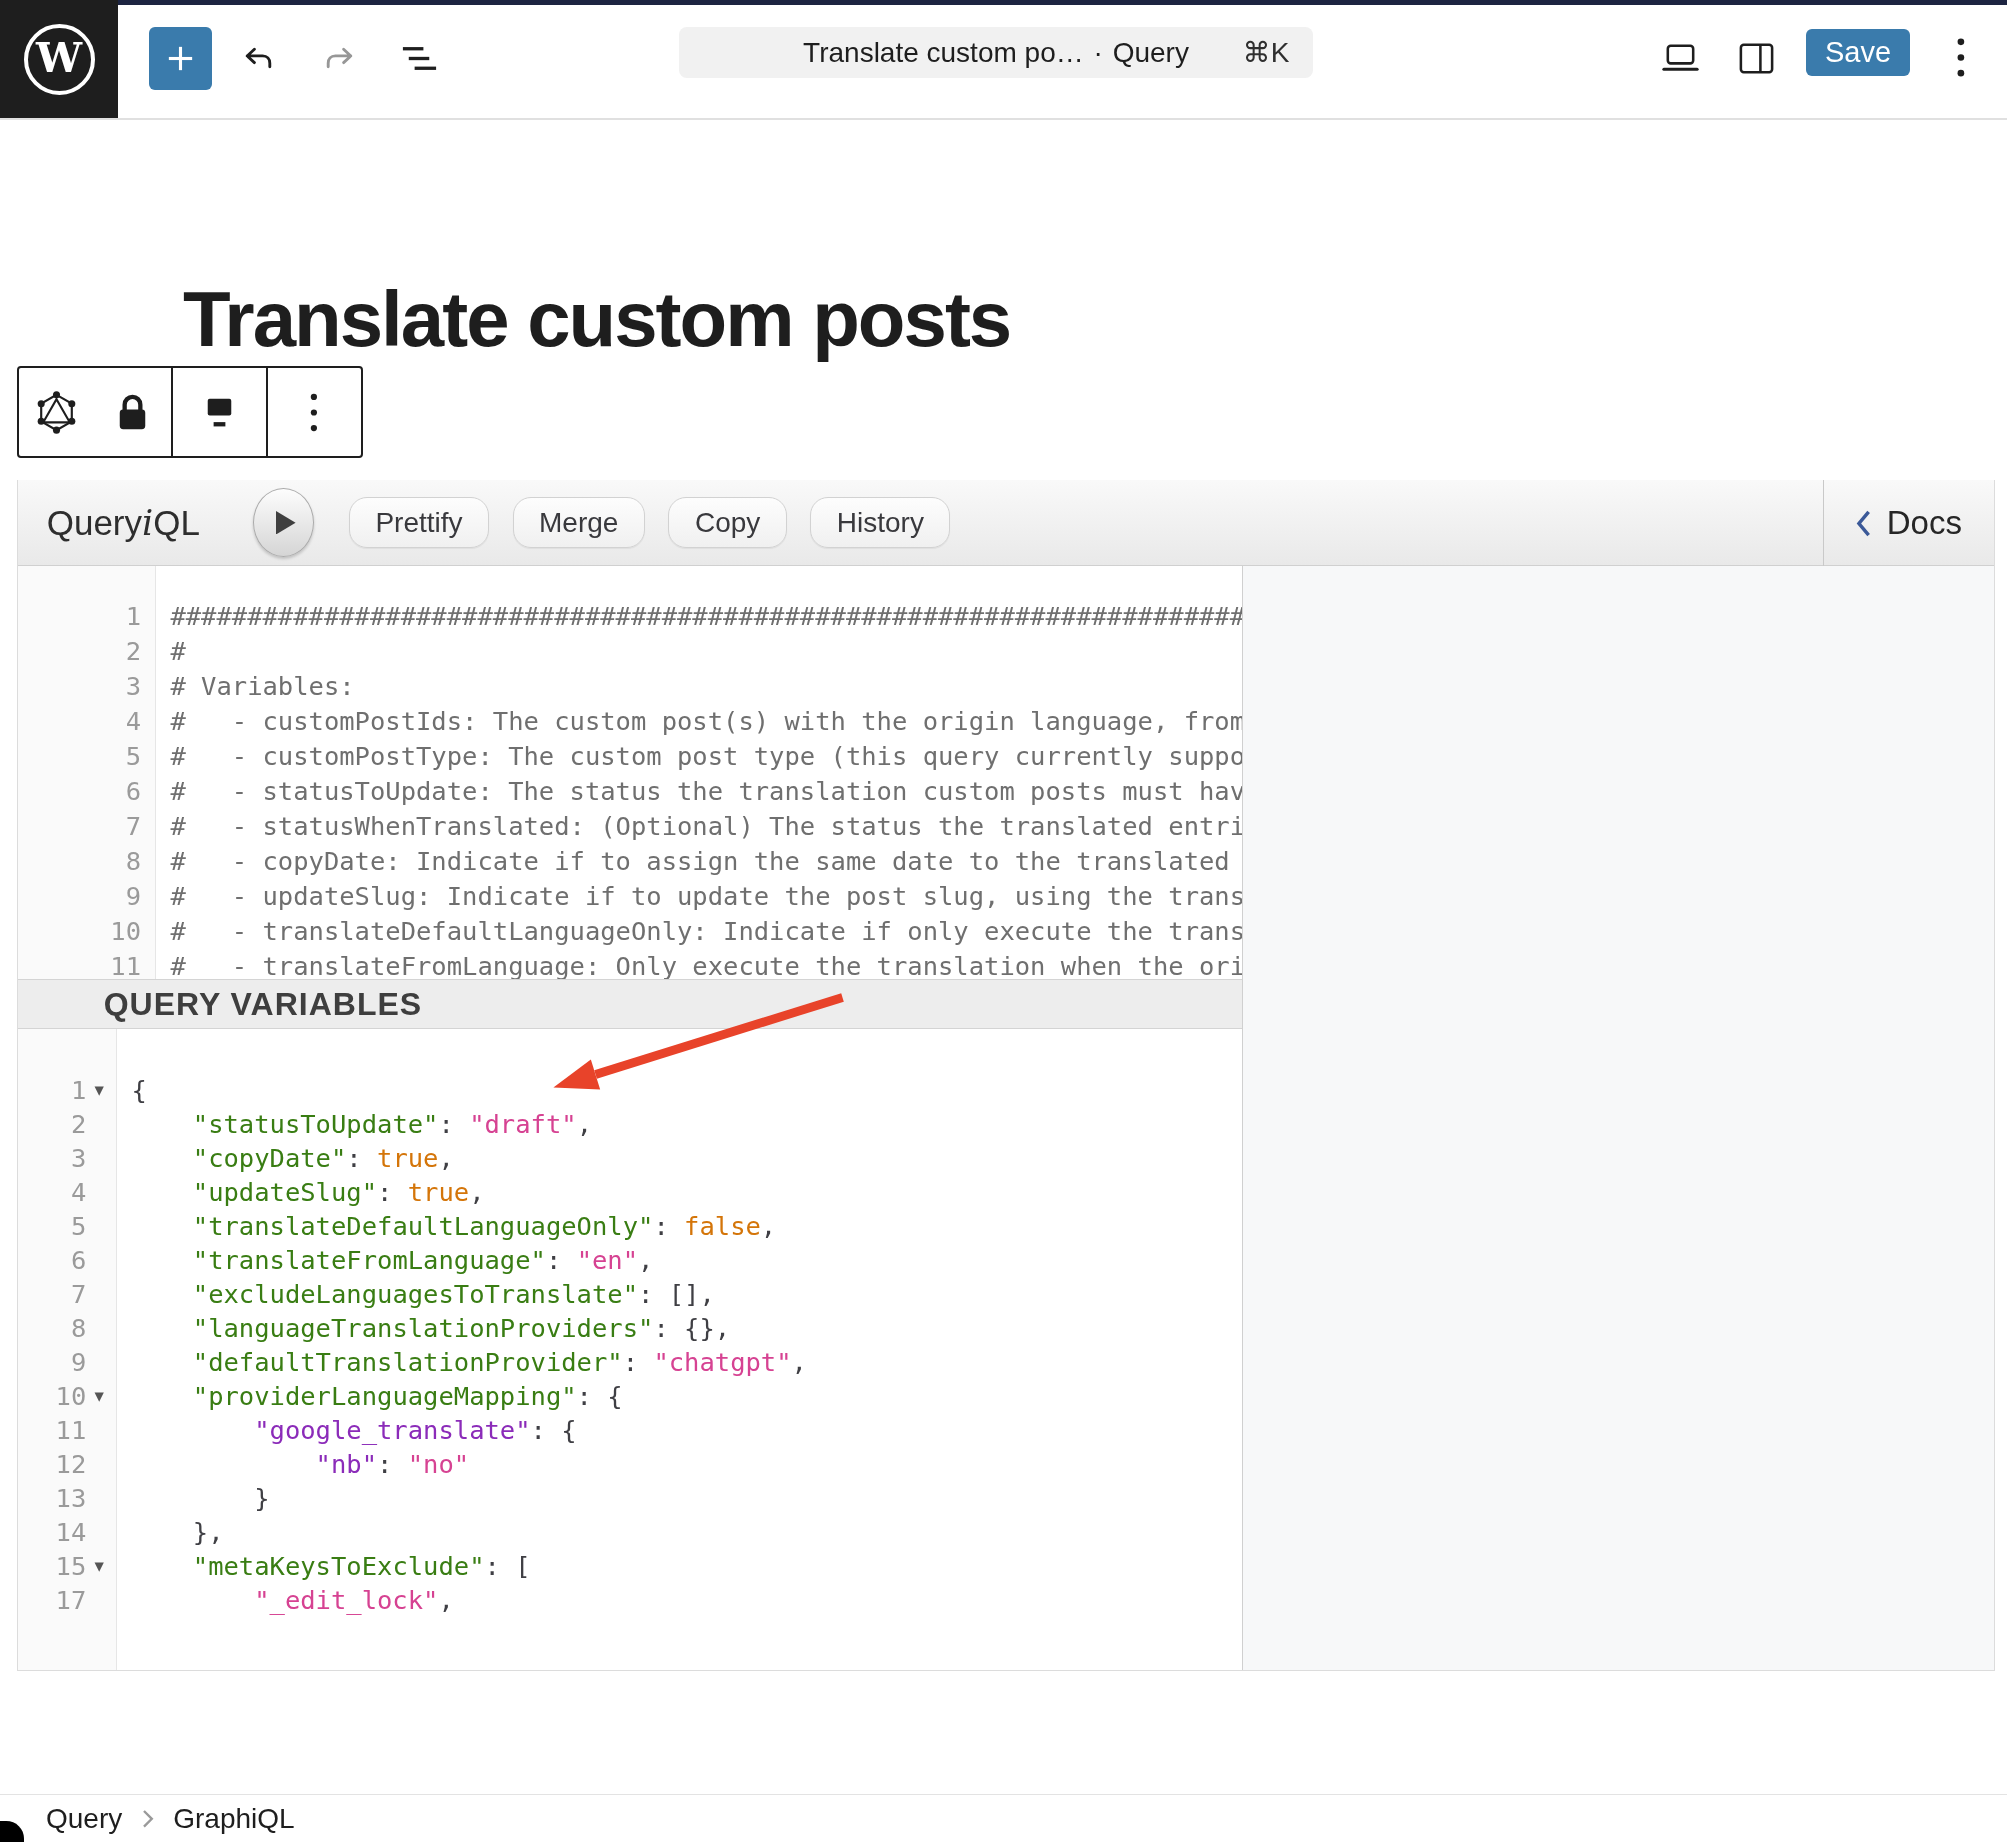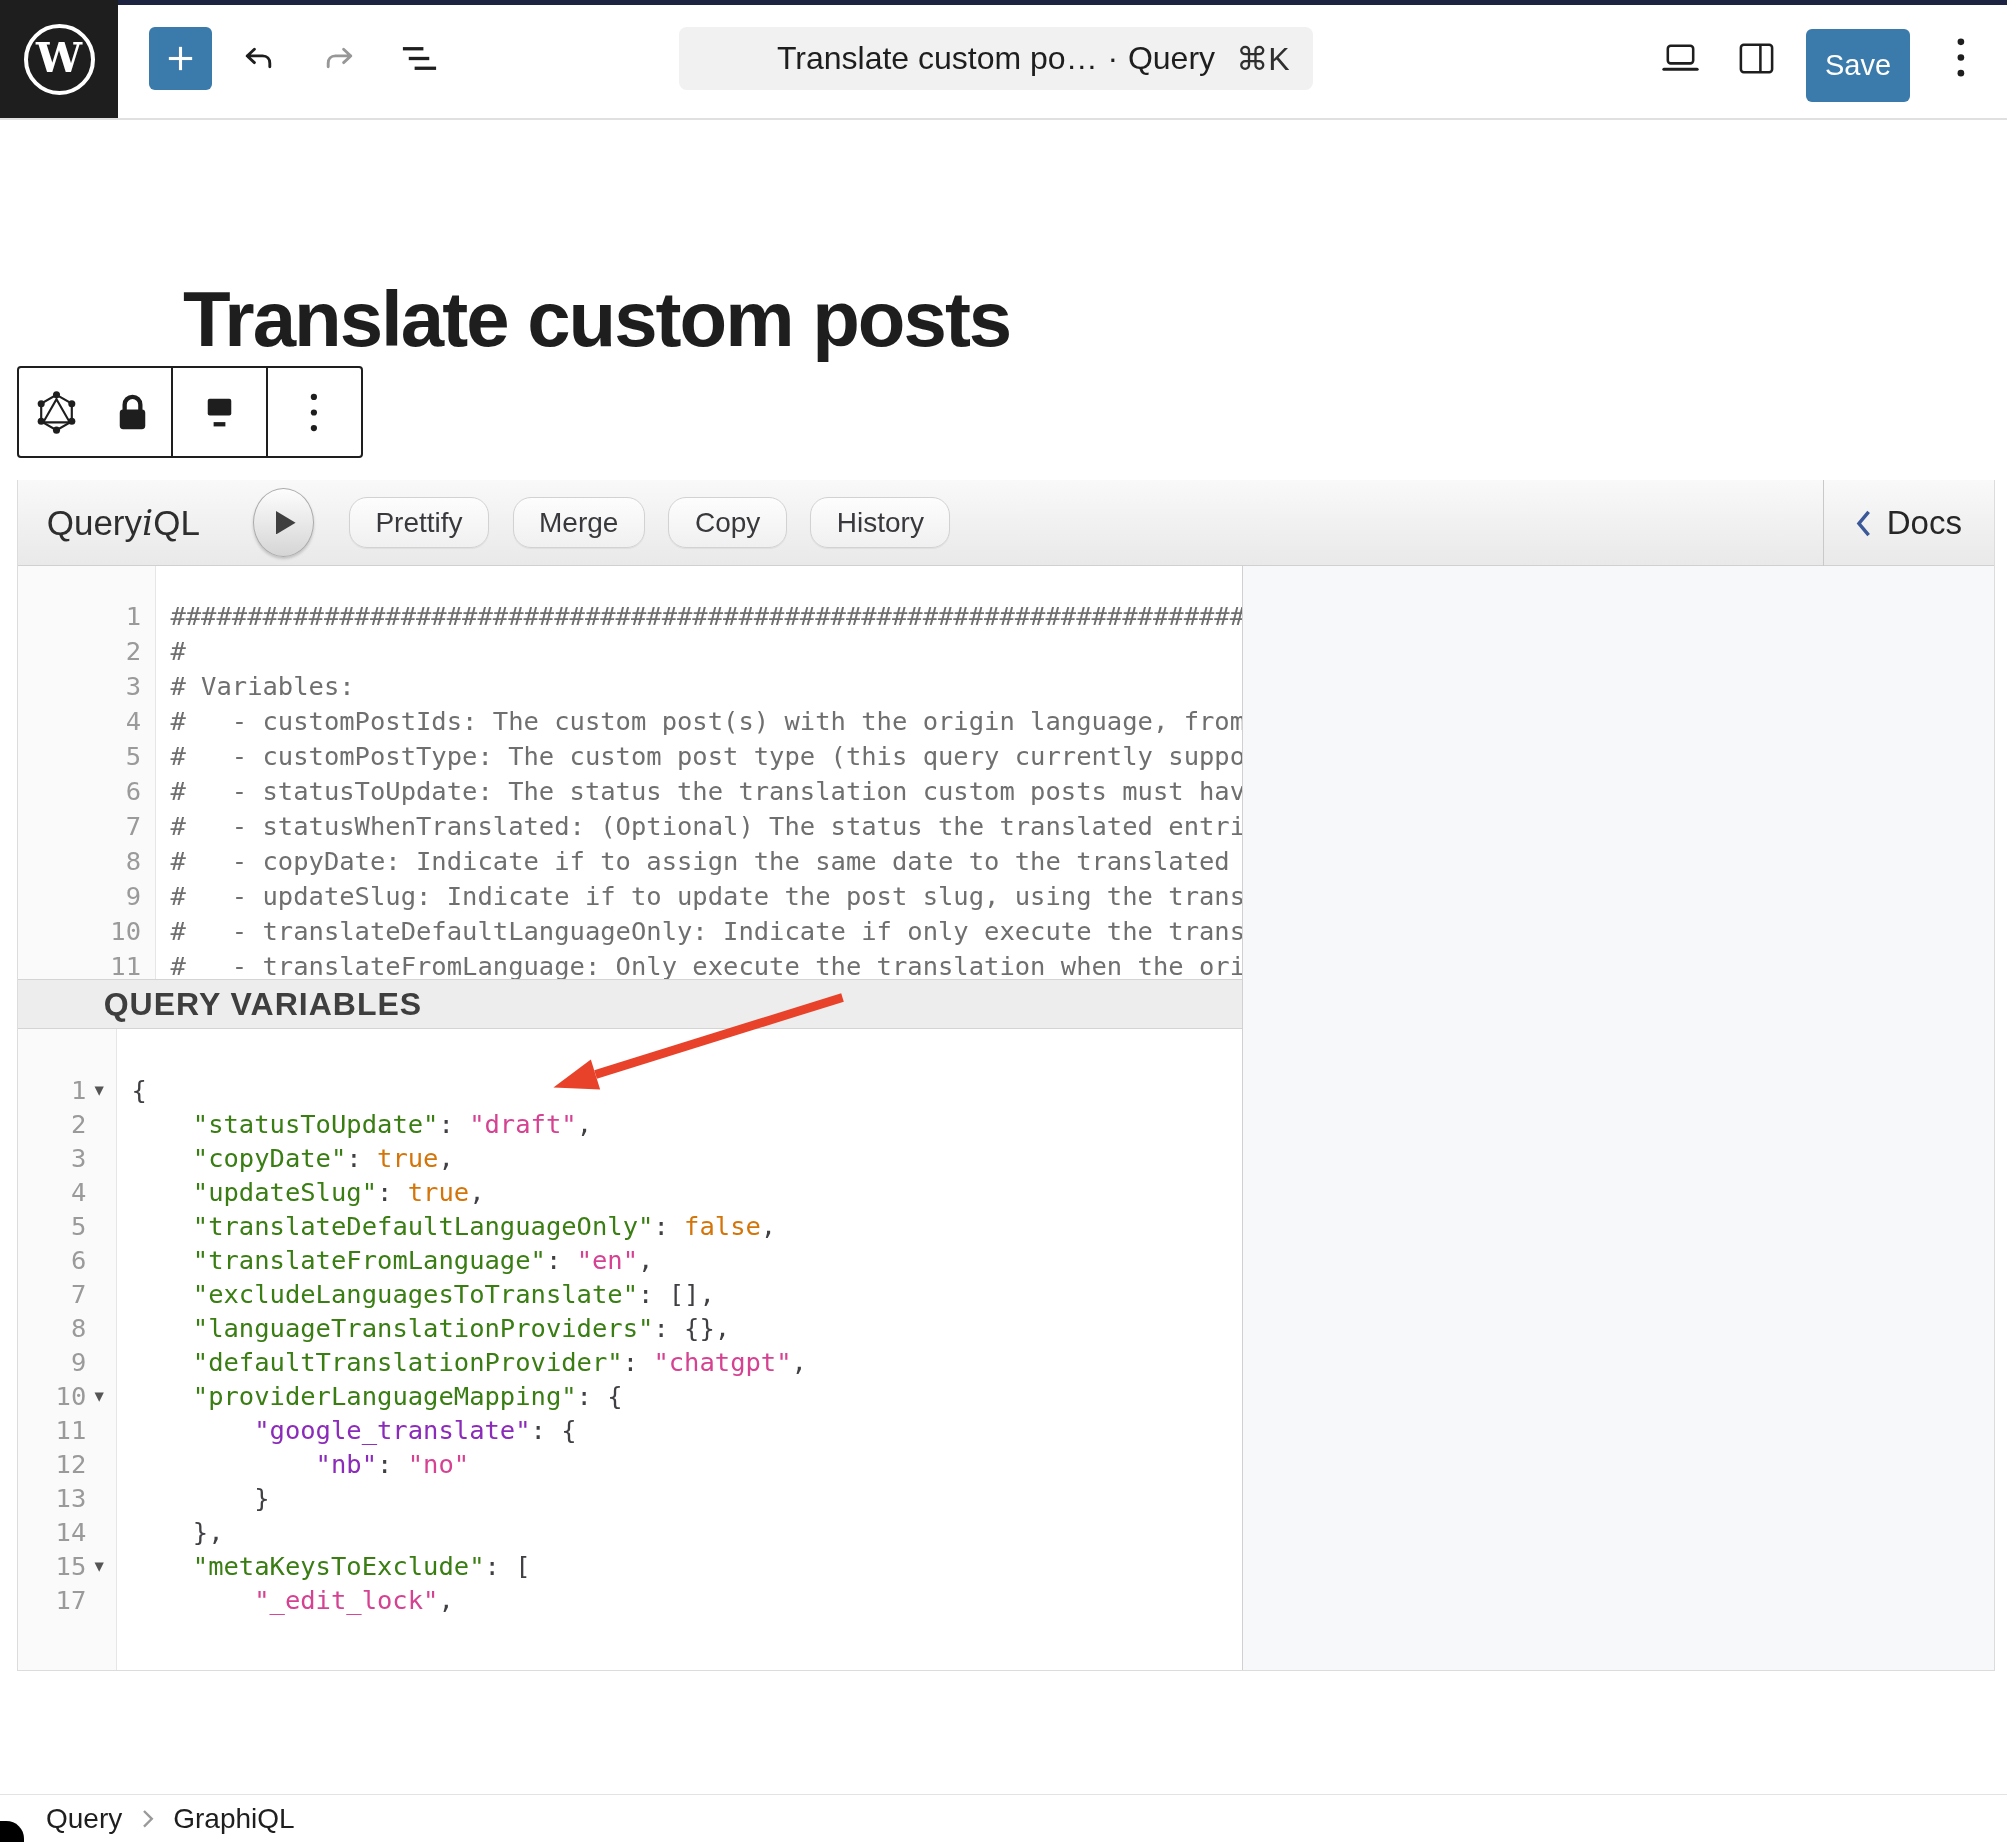--- a/index.html
+++ b/index.html
@@ -14,29 +14,29 @@
   
   #topbar{left:0;top:0;width:2007px;height:118px;background:#fff;border-bottom:2px solid #e0e0e0;z-index:20;}
   #wp-square{left:0;top:0;width:118px;height:118px;background:#1e1e1e;display:flex;align-items:center;justify-content:center;z-index:31;}
   #wp-circle{width:63px;height:63px;border:4.9px solid #fff;border-radius:50%;display:flex;align-items:center;justify-content:center;}
   #wp-circle .wp-w{font-family:"DejaVu Serif",serif;font-weight:700;font-size:41px;color:#fff;line-height:1;margin-top:-2px;}
   .tb-btn{display:flex;align-items:center;justify-content:center;background:transparent;border:none;padding:0;cursor:pointer;}
   #inserter{left:149px;top:27.4px;width:63px;height:63px;background:var(--accent,#3a7bac);border-radius:5.9px;}
   #undo-btn{left:231px;top:27.4px;width:55px;height:63px;}
   #redo-btn{left:312px;top:27.4px;width:55px;height:63px;}
   #listview-btn{left:392px;top:27.4px;width:55px;height:63px;}
-  #doc-pill{left:679px;top:27.4px;width:634px;height:63px;background:#f1f1f1;border-radius:7.8px;
-    display:flex;align-items:center;justify-content:center;font-size:32px;color:#1e1e1e;border:none;cursor:pointer;
+  #doc-pill{left:679px;top:27.4px;width:634px;height:51px;background:#f1f1f1;border-radius:7.8px;
+    display:flex;align-items:center;justify-content:center;font-size:28px;color:#1e1e1e;border:none;cursor:pointer;
     font-family:inherit;}
   #doc-pill .pill-title{font-weight:500;}
   #doc-pill .pill-sep{margin:0 9.8px;color:#1e1e1e;}
   #doc-pill .pill-kbd{position:absolute;right:23.5px;color:#2f2f2f;font-weight:400;}
   #preview-btn{left:1653px;top:27.4px;width:55px;height:63px;}
   #panel-btn{left:1729px;top:27.4px;width:55px;height:63px;}
-  #save-btn{left:1806px;top:29px;width:104px;height:73px;background:var(--accent,#3a7bac);color:#fff;
+  #save-btn{left:1806px;top:29px;width:104px;height:47px;background:var(--accent,#3a7bac);color:#fff;
     font-size:29px;border:none;border-radius:5.9px;cursor:pointer;font-family:inherit;display:flex;align-items:center;justify-content:center;}
   #topbar-kebab{left:1933px;top:27.4px;width:55px;height:63px;}
   
   #post-title{left:183px;top:280px;font-size:78px;font-weight:700;letter-spacing:-2px;line-height:1;color:#1e1e1e;margin:0;}
   
   #block-toolbar{left:16.7px;top:366px;height:92px;display:flex;border:2px solid #1e1e1e;border-radius:3.9px;background:#fff;box-sizing:border-box;}
   .bt-group{display:flex;align-items:center;height:100%;}
   .bt-group + .bt-group{border-left:2px solid #1e1e1e;}
   .bt-btn{width:76px;height:100%;display:flex;align-items:center;justify-content:center;background:transparent;border:none;cursor:pointer;padding:0;}
   .bt-btn.narrow{width:93px;}

